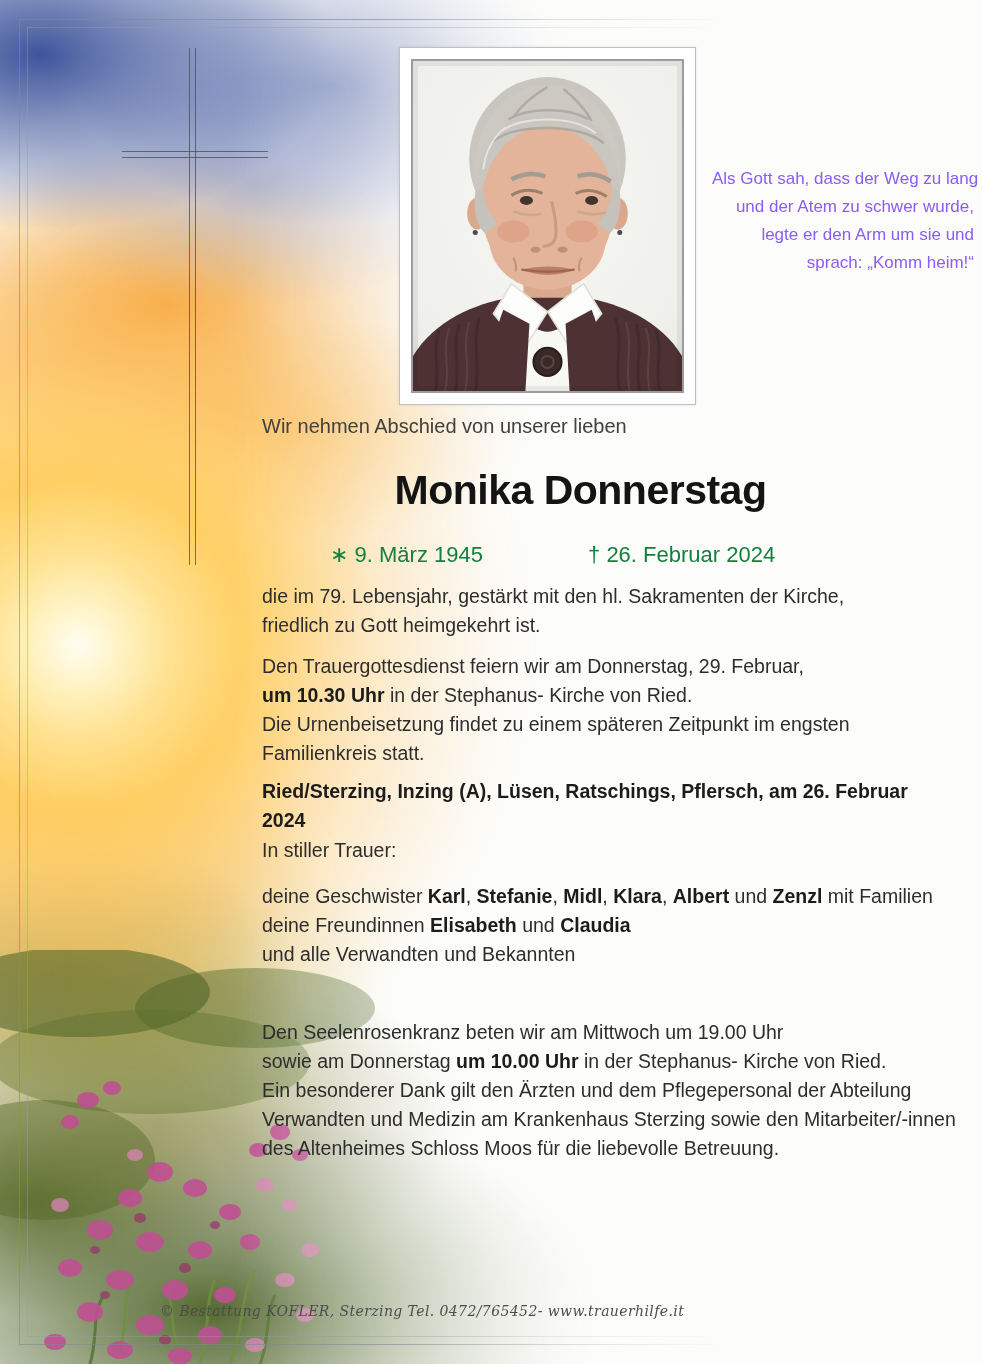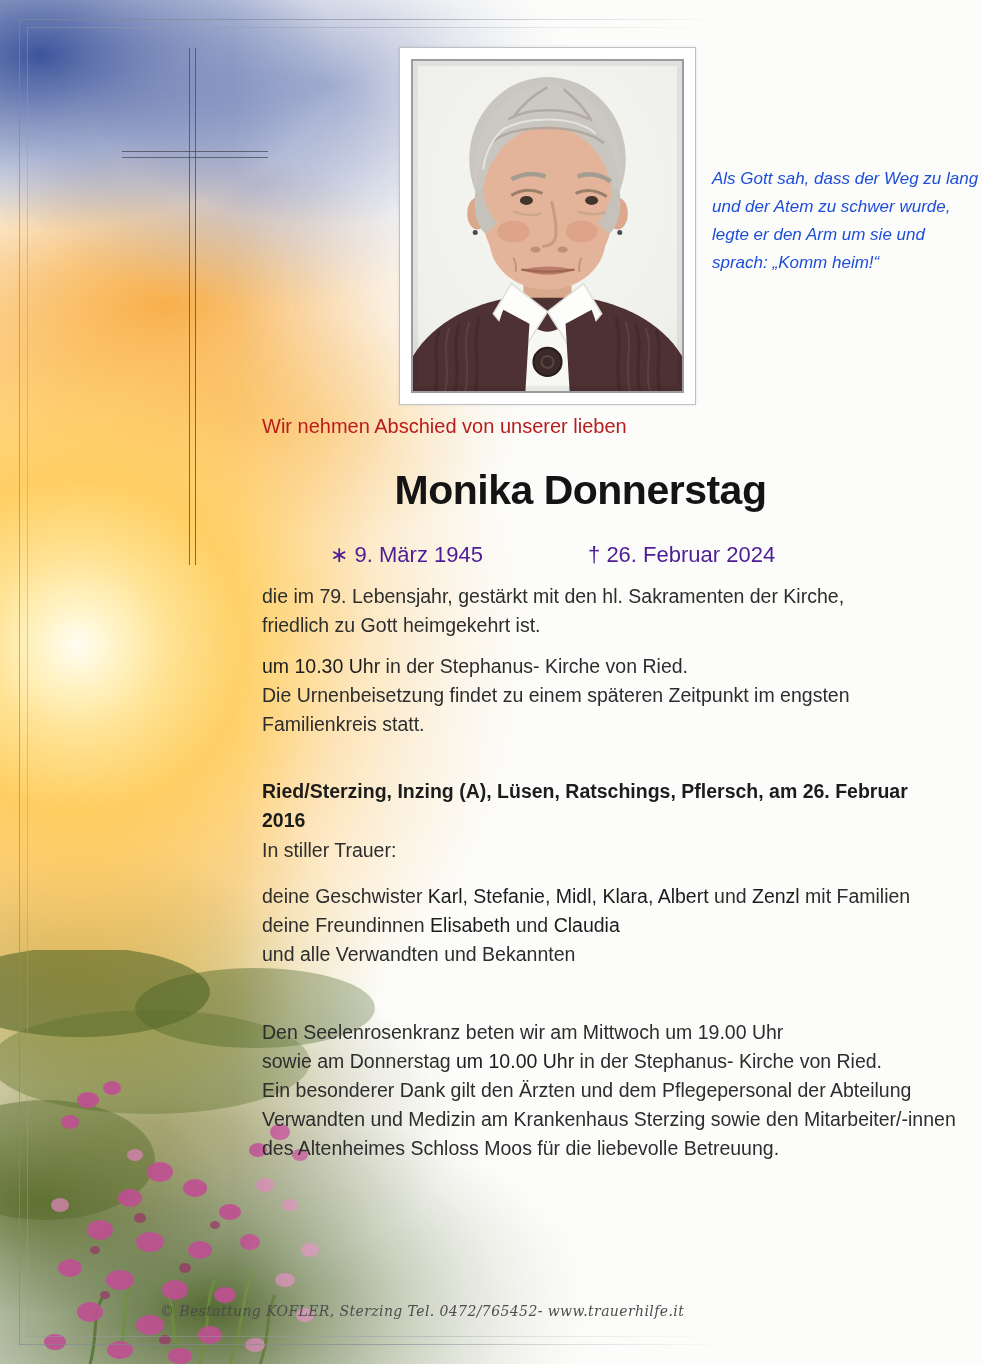--- a/index.html
+++ b/index.html
@@ -59,34 +59,34 @@
   .photo-frame{
     position:absolute;left:399px;top:47px;width:297px;height:358px;
     background:#ffffff;border:1px solid #c0c0c4;box-sizing:border-box;
     padding:11px;box-shadow:0 0 3px rgba(0,0,0,0.10);
   }
   .photo-inner{width:100%;height:100%;box-sizing:border-box;border:2px solid #9b9ba1;overflow:hidden;}
   .photo-inner svg{display:block;width:100%;height:100%;}
   
   .quote{
     position:absolute;left:712px;top:165px;width:262px;
-    font-style:italic;font-size:17px;line-height:28px;color:#1d4ed8;
+    font-size:17px;line-height:28px;color:#8b5cf6;text-align:right;
   }
   .quote div{white-space:nowrap;}
-  .intro{position:absolute;left:262px;top:415px;font-size:20px;color:#b91c1c;}
+  .intro{position:absolute;left:262px;top:415px;font-size:20px;color:#404040;}
   .name{
     position:absolute;left:262px;top:467px;width:637px;text-align:center;
     font-size:41px;font-weight:bold;letter-spacing:-0.5px;color:#141414;line-height:46px;
   }
-  .birth,.death{position:absolute;top:542px;font-size:22px;line-height:26px;color:#4c1d95;}
+  .birth,.death{position:absolute;top:542px;font-size:22px;line-height:26px;color:#15803d;}
   .birth{left:330px;}
   .death{left:588px;}
   .block{position:absolute;left:262px;width:680px;font-size:19.5px;line-height:29px;color:#2d2d2d;}
   .block div{white-space:nowrap;}
-  .b{font-weight:normal;color:#1c1c1c;}
+  .b{font-weight:bold;color:#1c1c1c;}
   .bold-line{font-weight:bold;color:#1c1c1c;}
   .p-passing{top:582px;}
   .p-service{top:652px;}
   .p-places{top:777px;}
   .p-mourning{top:836px;}
   .p-family{top:882px;}
   .p-rosary{top:994px;margin-top:24px;}
   .p-thanks{top:1076px;}
   .p-closing{top:1172px;}
   .footer{
@@ -286,26 +286,27 @@
     <span>†</span>
     <span>26. Februar 2024</span>
   </div>
 
   <div class="block p-passing">
     <div>die im 79. Lebensjahr, gestärkt mit den hl. Sakramenten der Kirche,</div>
     <div>friedlich zu Gott heimgekehrt ist.</div>
   </div>
 
   <div class="block p-service">
+    <div>Den Trauergottesdienst feiern wir am Donnerstag, 29. Februar,</div>
     <div><span class="b">um 10.30 Uhr</span><span> in der Stephanus- Kirche von Ried.</span></div>
     <div>Die Urnenbeisetzung findet zu einem späteren Zeitpunkt im engsten</div>
     <div>Familienkreis statt.</div>
   </div>
 
-  <div class="block p-places bold-line">Ried/Sterzing, Inzing (A), Lüsen, Ratschings, Pflersch, am 26. Februar 2016</div>
+  <div class="block p-places bold-line">Ried/Sterzing, Inzing (A), Lüsen, Ratschings, Pflersch, am 26. Februar 2024</div>
 
   <div class="block p-mourning">In stiller Trauer:</div>
 
   <div class="block p-family">
     <div><span>deine Geschwister </span><span class="b">Karl</span><span>, </span><span class="b">Stefanie</span><span>, </span><span class="b">Midl</span><span>, </span><span class="b">Klara</span><span>, </span><span class="b">Albert</span><span> und </span><span class="b">Zenzl</span><span> mit Familien</span></div>
     <div><span>deine Freundinnen </span><span class="b">Elisabeth</span><span> und </span><span class="b">Claudia</span></div>
     <div>und alle Verwandten und Bekannten</div>
   </div>
 
   <div class="block p-rosary">

